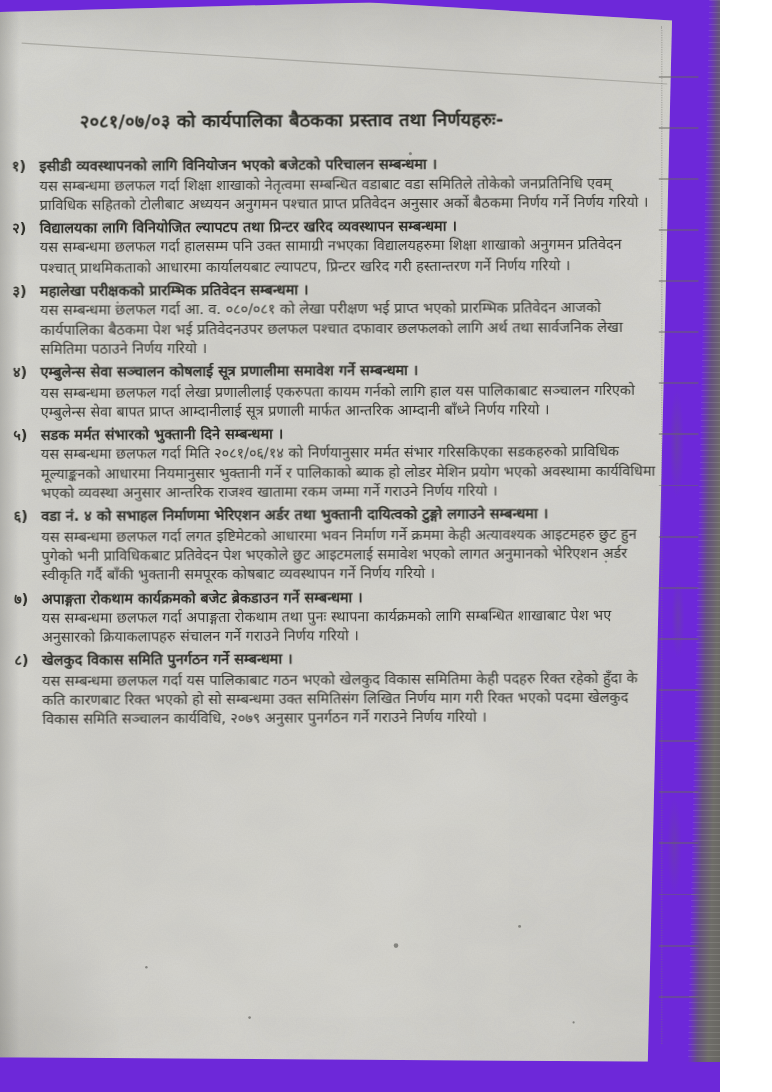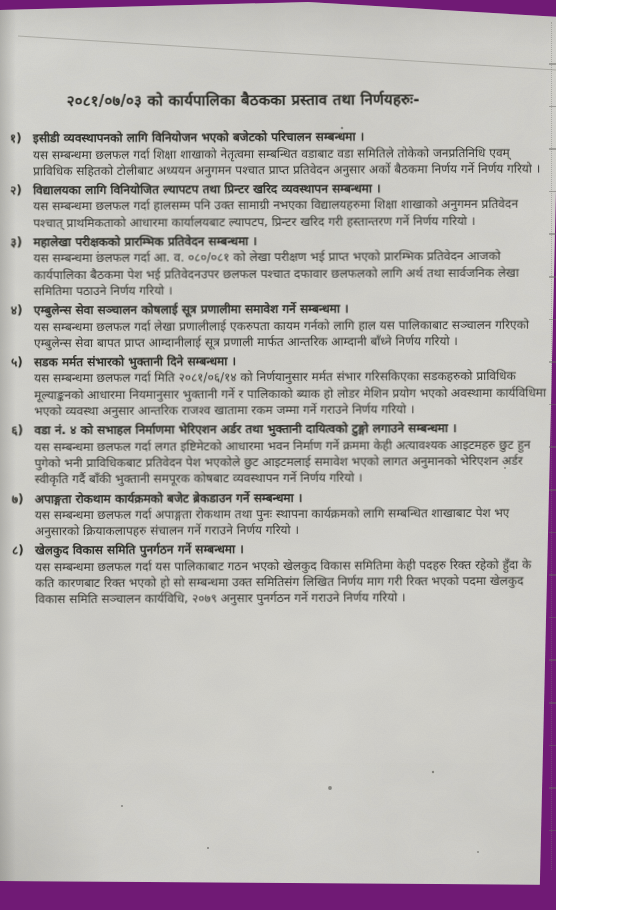--- a/index.html
+++ b/index.html
@@ -1,18 +1,18 @@
 <!DOCTYPE html>
 <html><head>
 <meta charset="utf-8">
 <style>
   html,body{margin:0;padding:0;background:#ffffff;}
   .stage{
-    position:relative;width:556px;height:910px;overflow:hidden;
-    background:#701a75;
+    position:relative;width:600px;height:910px;overflow:hidden;
+    background:#6d28d9;
     font-family:"DejaVu Sans","Liberation Sans",sans-serif;
   }
   
   .paper{
     position:absolute;left:0;top:0;width:560px;height:890px;
     background:
       linear-gradient(90deg, rgba(118,117,112,.38) 0, rgba(118,117,112,0) 16px),
       radial-gradient(150px 240px at 0% 100%, rgba(112,111,106,.28), transparent 70%),
       linear-gradient(180deg, rgba(128,127,122,.20) 0, rgba(128,127,122,0) 46px),
       linear-gradient(115deg,#dadad5 0%,#d3d2cd 40%,#d8d7d2 68%,#cfcec9 100%);

